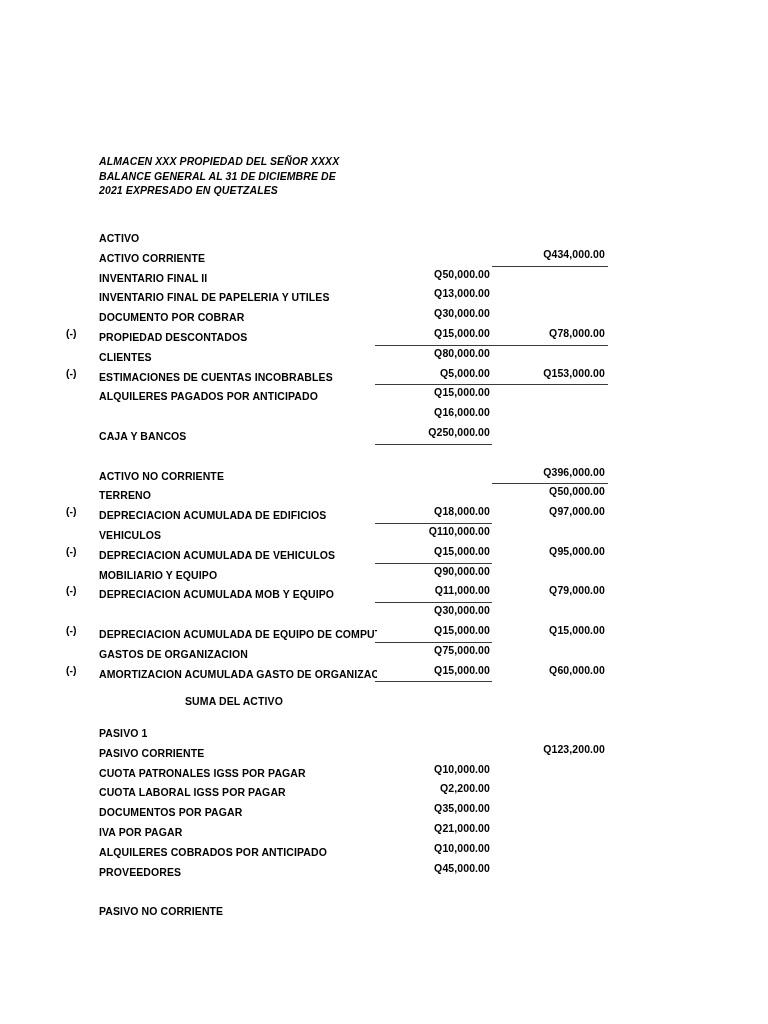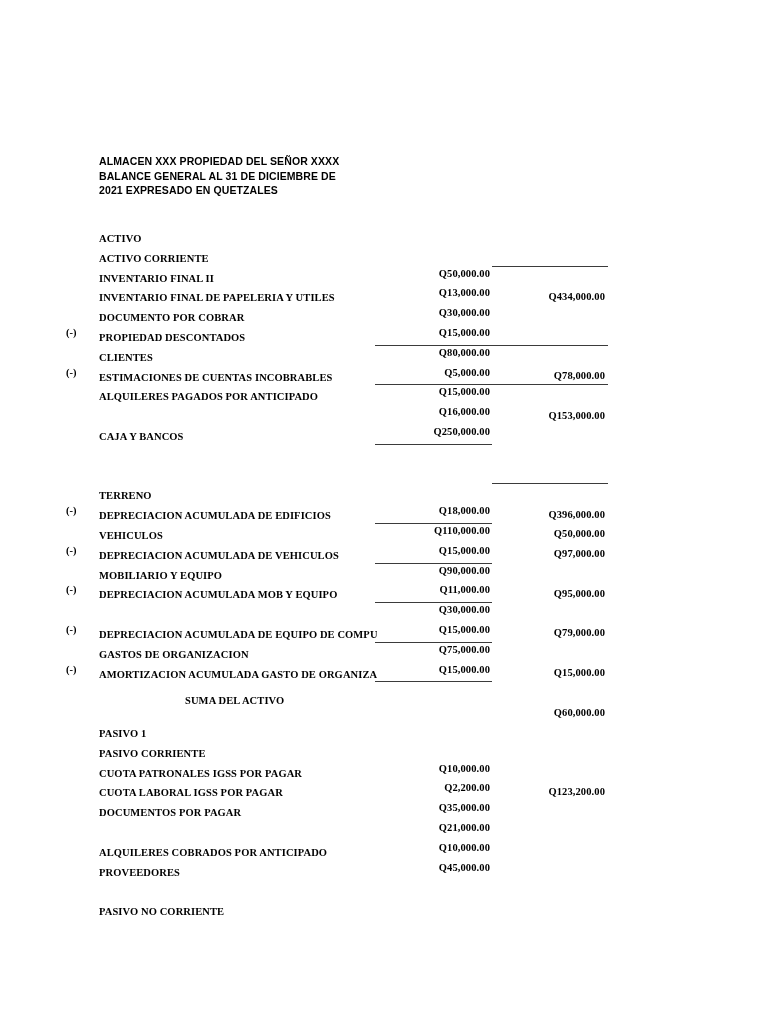--- a/index.html
+++ b/index.html
@@ -24,20 +24,21 @@
     height: 1024px;
     background: #ffffff;
   }
 
   
   .title-block {
     position: absolute;
     left: 99px;
     top: 154px;
     width: 330px;
+    font-style: italic;
   }
   .title-line {
     font-size: 10.5px;
     font-weight: bold;
     line-height: 14.6px;
     letter-spacing: 0.1px;
     white-space: nowrap;
   }
 
   
@@ -45,21 +46,20 @@
     position: absolute;
     left: 0;
     top: 226px;
     width: 768px;
   }
 
   .row {
     position: relative;
     height: 19.8px;
     width: 764px;
-    font-family: Liberation Serif, serif;
   }
 
   .sign {
     position: absolute;
     left: 66px;
     top: 2px;
     width: 26px;
     font-size: 10.5px;
     font-weight: bold;
     text-align: left;
@@ -102,21 +102,20 @@
   .col-right {
     position: absolute;
     left: 490px;
     top: 2px;
     width: 115px;
     text-align: right;
     font-size: 10.5px;
     font-weight: bold;
     letter-spacing: 0.1px;
     white-space: nowrap;
-    margin-top: 43px;
   }
 
   
   .rule {
     position: absolute;
     height: 0;
     border-top: 1.3px solid #3b3b3b;
     bottom: -1px;
   }
   .rule.mid {
@@ -189,20 +188,21 @@
       <div class="row">
         <div class="col-mid">Q16,000.00</div>
       </div>
       <div class="row">
         <div class="label-clip"><span class="label">CAJA Y BANCOS</span></div>
         <div class="col-mid">Q250,000.00</div>
         <div class="rule mid"></div>
       </div>
       <div class="row"></div>
       <div class="row">
+        <div class="label-clip"><span class="label">ACTIVO NO CORRIENTE</span></div>
         <div class="col-right">Q396,000.00</div>
         <div class="rule right"></div>
       </div>
       <div class="row">
         <div class="label-clip"><span class="label">TERRENO</span></div>
         <div class="col-right">Q50,000.00</div>
       </div>
       <div class="row">
         <div class="sign">(-)</div>
         <div class="label-clip"><span class="label">DEPRECIACION ACUMULADA DE EDIFICIOS</span></div>
@@ -270,20 +270,21 @@
       </div>
       <div class="row">
         <div class="label-clip"><span class="label">CUOTA LABORAL IGSS POR PAGAR</span></div>
         <div class="col-mid">Q2,200.00</div>
       </div>
       <div class="row">
         <div class="label-clip"><span class="label">DOCUMENTOS POR PAGAR</span></div>
         <div class="col-mid">Q35,000.00</div>
       </div>
       <div class="row">
+        <div class="label-clip"><span class="label">IVA POR PAGAR</span></div>
         <div class="col-mid">Q21,000.00</div>
       </div>
       <div class="row">
         <div class="label-clip"><span class="label">ALQUILERES COBRADOS POR ANTICIPADO</span></div>
         <div class="col-mid">Q10,000.00</div>
       </div>
       <div class="row">
         <div class="label-clip"><span class="label">PROVEEDORES</span></div>
         <div class="col-mid">Q45,000.00</div>
       </div>

